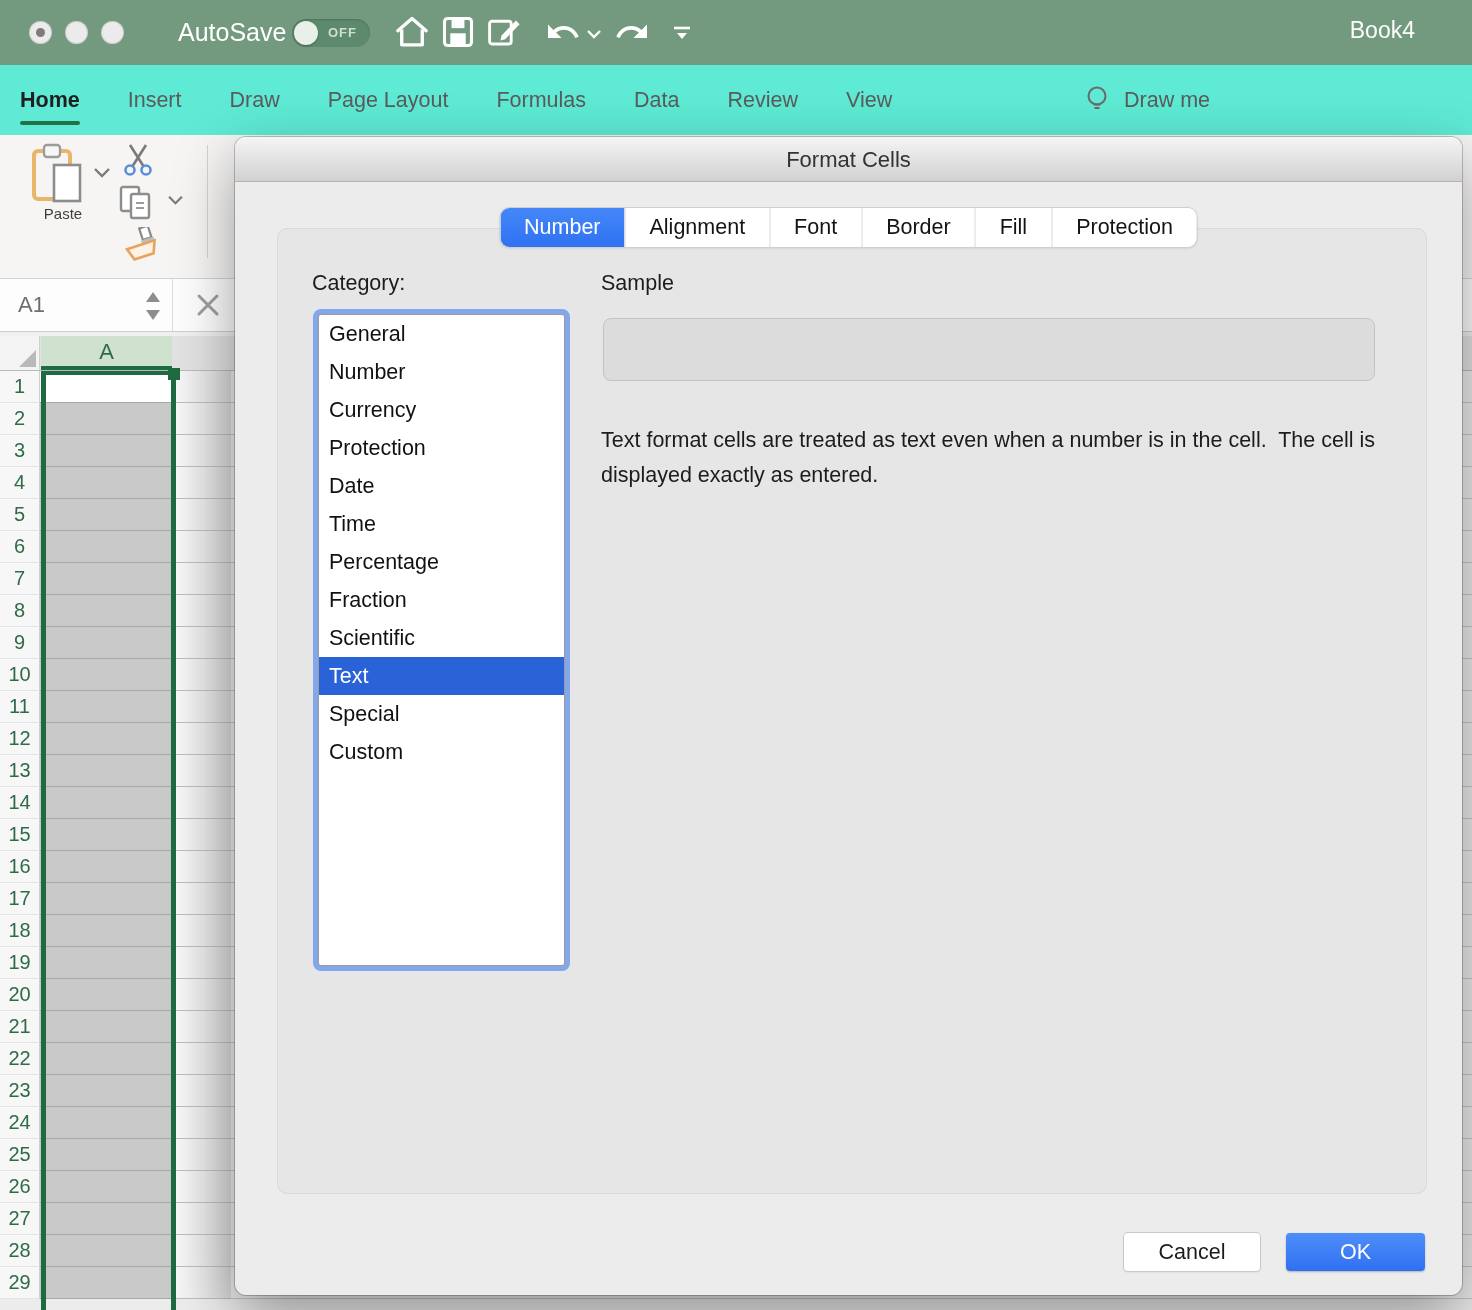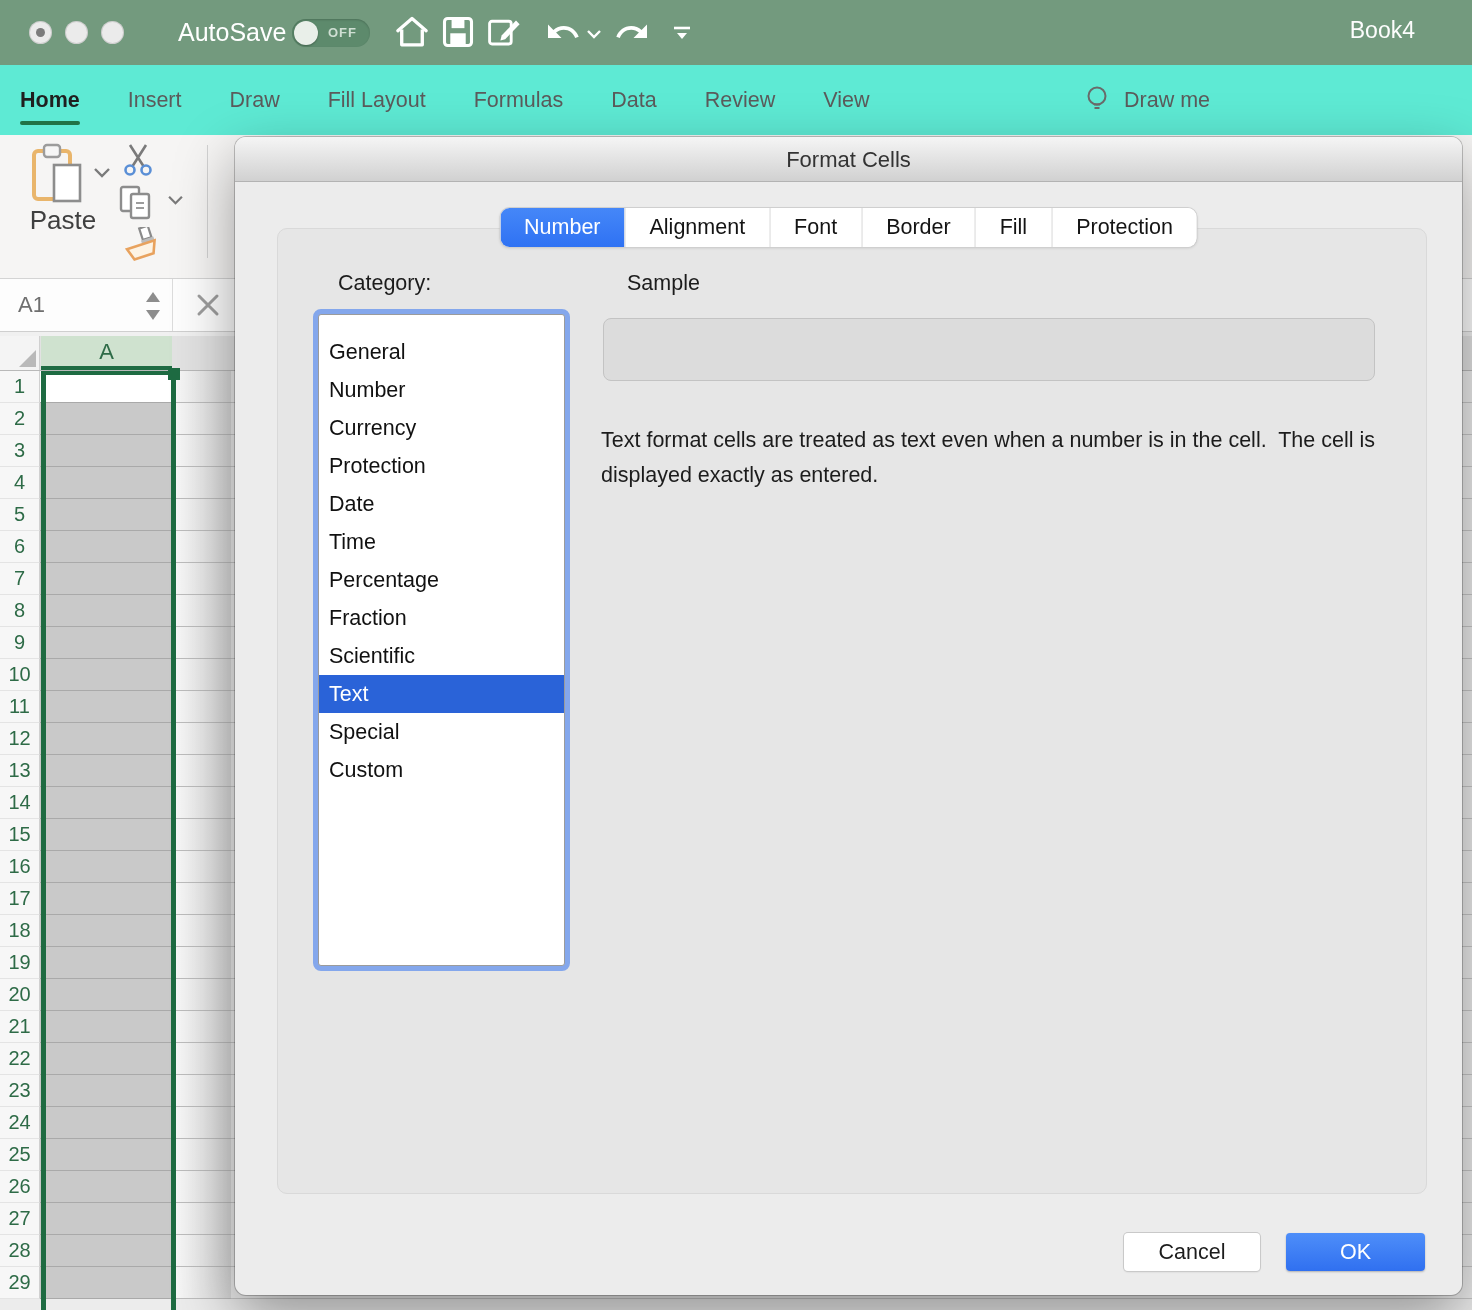--- a/index.html
+++ b/index.html
@@ -21,21 +21,21 @@
   
   .ribbon-tabs { position:absolute; left:0; top:65px; width:1472px; height:70px; display:flex; align-items:stretch; padding-left:20px; gap:48px; background:#5eead4; }
   .rtab { position:relative; display:flex; align-items:center; font-size:21.5px; color:#5b5b5b; cursor:default; }
   .rtab.active { color:#1f1f1f; font-weight:700; }
   .rtab .ul { position:absolute; left:0; right:0; bottom:10px; height:4.5px; border-radius:3px; background:#217346; }
   .tellme { position:relative; display:flex; align-items:center; gap:12px; font-size:21.5px; color:#5b5b5b; }
 
   
   .ribbon-body { position:absolute; left:0; top:135px; width:1472px; height:143px; background:#f6f5f4; }
   .rb-sep { position:absolute; left:207px; top:10px; width:1px; height:113px; background:#d2d2d2; }
-  .paste-label { position:absolute; left:24px; top:70px; width:78px; text-align:center; font-size:26px; color:#3f3f3f; }
+  .paste-label { position:absolute; left:24px; top:70px; width:78px; text-align:center; font-size:15px; color:#3f3f3f; }
   .chev { stroke:#7a7a7a; stroke-width:2.4; fill:none; }
 
   
   .formula-bar { position:absolute; left:0; top:278px; width:1472px; height:54px; background:#fdfdfd; border-top:1px solid #d4d4d4; border-bottom:1px solid #cfcfcf; }
   .namebox-value { position:absolute; left:18px; top:13px; font-size:22px; color:#6f6f6f; }
   .stepper { position:absolute; left:144px; top:9px; width:16px; height:36px; }
   .stepper .up, .stepper .dn { position:absolute; left:2px; width:0; height:0; border-left:7px solid transparent; border-right:7px solid transparent; }
   .stepper .up { top:4px; border-bottom:10px solid #8d8d8d; }
   .stepper .dn { bottom:4px; border-top:10px solid #8d8d8d; }
   .fb-sep { position:absolute; left:172px; top:0; width:1px; height:52px; background:#dcdcdc; }
@@ -65,23 +65,23 @@
       box-shadow:0 0 0 1px rgba(0,0,0,0.22), 0 22px 60px rgba(0,0,0,0.38); z-index:10; }
   .dlg-titlebar { position:absolute; left:0; top:0; width:100%; height:45px; border-radius:11px 11px 0 0;
       background:linear-gradient(to bottom,#f5f5f5,#d1d1d1); border-bottom:1px solid #b3b3b3;
       text-align:center; line-height:45px; font-size:22px; color:#333; font-weight:500; }
   .groupbox { position:absolute; left:42px; top:91px; width:1150px; height:966px; background:#e6e6e6; border:1px solid #d9d9d9; border-radius:10px; }
   .dlg-tabs { position:absolute; left:50%; transform:translateX(-50%); top:71px; height:39px; display:flex;
       background:#fff; border-radius:9px; overflow:hidden; box-shadow:0 0 0 1px #cfcfcf, 0 1px 3px rgba(0,0,0,0.15); }
   .seg { padding:0 24px; line-height:39px; font-size:21.5px; color:#141414; background:#fff; border-left:1px solid #d8d8d8; cursor:default; }
   .seg:first-child { border-left:none; }
   .seg.active { background:linear-gradient(to bottom,#4587f8,#2f72f3); color:#fff; border-left:none; }
-  .dlg-label { position:absolute; font-size:21.5px; color:#1c1c1c;margin-left:26px; }
+  .dlg-label { position:absolute; font-size:21.5px; color:#1c1c1c; }
   .listbox { position:absolute; left:78px; top:172px; width:257px; height:662px; border:5px solid #84a7ec; border-radius:8px; background:#84a7ec; }
-  .listbox-inner { width:100%; height:100%; background:#fff; border:1px solid #9b9b9b; border-radius:3px; overflow:hidden; padding-top:18px; }
+  .listbox-inner { width:100%; height:100%; background:#fff; border:1px solid #9b9b9b; border-radius:3px; overflow:hidden; padding-top:0; }
   .cat-item { height:38px; line-height:38px; padding-left:10px; font-size:21.5px; color:#111; cursor:default; }
   .cat-item.sel { background:#2a63d8; color:#fff; }
   .sample-box { position:absolute; left:368px; top:181px; width:772px; height:63px; background:#dcdcdc; border:1px solid #c3c3c3; border-radius:8px; }
   .desc { position:absolute; left:366px; top:286px; width:776px; font-size:21.5px; line-height:34.5px; color:#1c1c1c; white-space:pre-wrap; }
   .btn { position:absolute; top:1096px; height:38px; border-radius:4px; font-size:21.5px; text-align:center; line-height:38px; cursor:default; }
   .btn-cancel { left:889px; width:136px; background:#fff; color:#1c1c1c; box-shadow:0 0 0 1px #c9c9c9, 0 1px 2px rgba(0,0,0,0.15); }
   .btn-ok { left:1051px; width:139px; background:linear-gradient(to bottom,#4e8ef9,#3070f0); color:#fff; box-shadow:0 1px 2px rgba(0,0,0,0.25); }
 </style>
 </head>
 <body>
@@ -147,21 +147,21 @@
         <span>Home</span>
         <i class="ul"></i>
       </div>
       <div class="rtab">
         <span>Insert</span>
       </div>
       <div class="rtab">
         <span>Draw</span>
       </div>
       <div class="rtab">
-        <span>Fill Layout</span>
+        <span>Page Layout</span>
       </div>
       <div class="rtab">
         <span>Formulas</span>
       </div>
       <div class="rtab">
         <span>Data</span>
       </div>
       <div class="rtab">
         <span>Review</span>
       </div>

